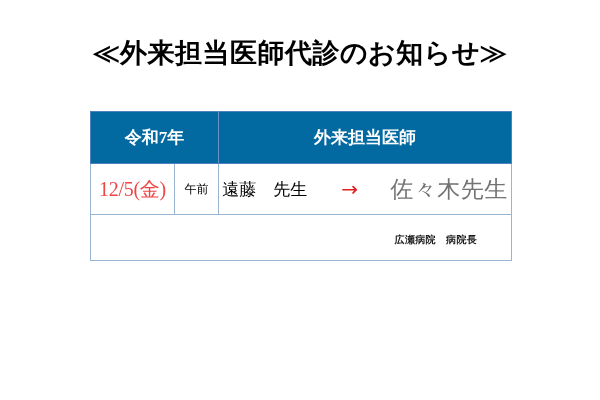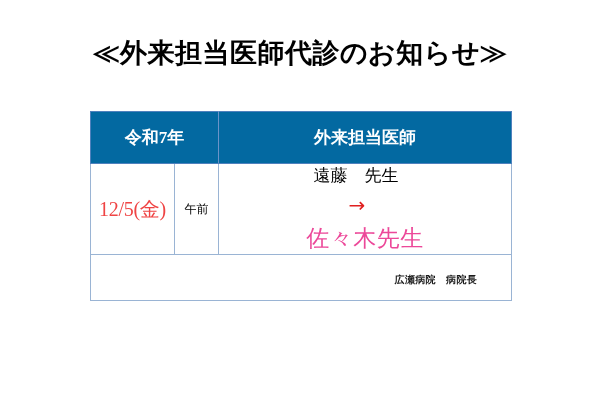--- a/index.html
+++ b/index.html
@@ -92,42 +92,41 @@
   }
   .cell-doctor {
     text-align: center;
     color: #000000;
   }
 
   .doctor-flow {
     display: flex;
     align-items: center;
     justify-content: center;
-    gap: 8px;
+    gap: 16px;
     white-space: nowrap;
-    flex-direction: column;
   }
   .doctor-from {
     font-family: "Liberation Serif", "DejaVu Serif", serif;
     font-size: 17px;
     color: #000000;
     padding-right: 18px;
   }
   .flow-arrow {
     font-family: "DejaVu Sans", "Liberation Sans", sans-serif;
     font-size: 20px;
     line-height: 1;
     color: #e02020;
     padding: 0 16px 0 0;
     font-weight: normal;
   }
   .doctor-to {
     font-family: "Liberation Serif", "DejaVu Serif", serif;
     font-size: 23px;
-    color: #ec4899;
+    color: #737373;
     letter-spacing: 0.5px;
   }
 
   
   .foot-row td {
     height: 45px;
     vertical-align: middle;
     text-align: right;
     padding-right: 34px;
   }

